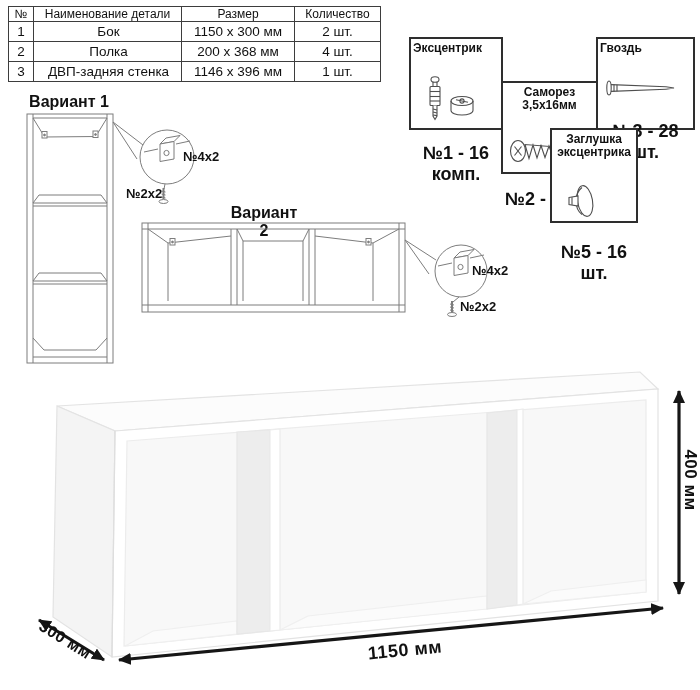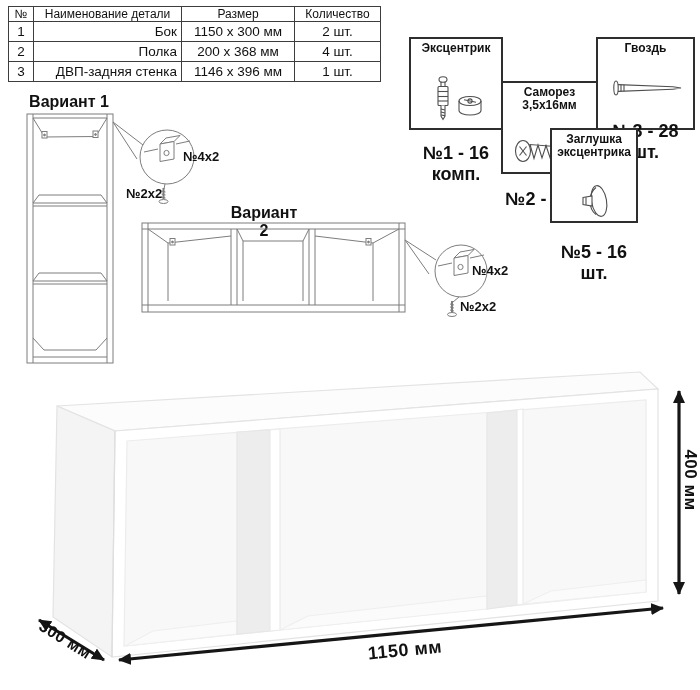--- a/index.html
+++ b/index.html
@@ -3,24 +3,24 @@
 <meta charset="utf-8">
 <style>
   html,body{margin:0;padding:0;background:#fff;}
   .canvas{position:relative;width:700px;height:690px;background:#ffffff;overflow:hidden;
           font-family:"Liberation Sans","DejaVu Sans",sans-serif;color:#111;}
   
   table.parts{position:absolute;left:8px;top:6px;border-collapse:collapse;table-layout:fixed;}
   table.parts th, table.parts td{border:1.5px solid #3d3d3d;padding:0 4px;white-space:nowrap;overflow:hidden;}
   table.parts th{font-weight:400;font-size:12px;height:13px;text-align:center;}
   table.parts td{font-size:13.5px;height:19px;text-align:center;}
-  table.parts td.name{text-align:right;padding-left:6px;}
+  table.parts td.name{text-align:center;padding-left:6px;}
   
   .hw-cell{position:absolute;box-sizing:border-box;border:2px solid #2e2e2e;background:#fff;
-           display:flex;flex-direction:column;align-items:center;justify-content:space-between;
+           display:flex;flex-direction:column;align-items:flex-start;justify-content:space-between;
            padding:3px 2px;gap:18px;}
   .hw-name{font-weight:bold;font-size:12px;line-height:1.12;text-align:center;}
   .hw-count{font-weight:bold;font-size:18px;text-align:center;}
   .hw-ico{flex:1;display:flex;align-items:center;justify-content:center;}
   
   svg{position:absolute;display:block;}
   .lab{position:absolute;font-weight:bold;}
   .v-title{font-size:16px;text-align:center;}
   .callout-lab{font-size:13px;}
   .dim{font-size:17px;letter-spacing:.5px;}

